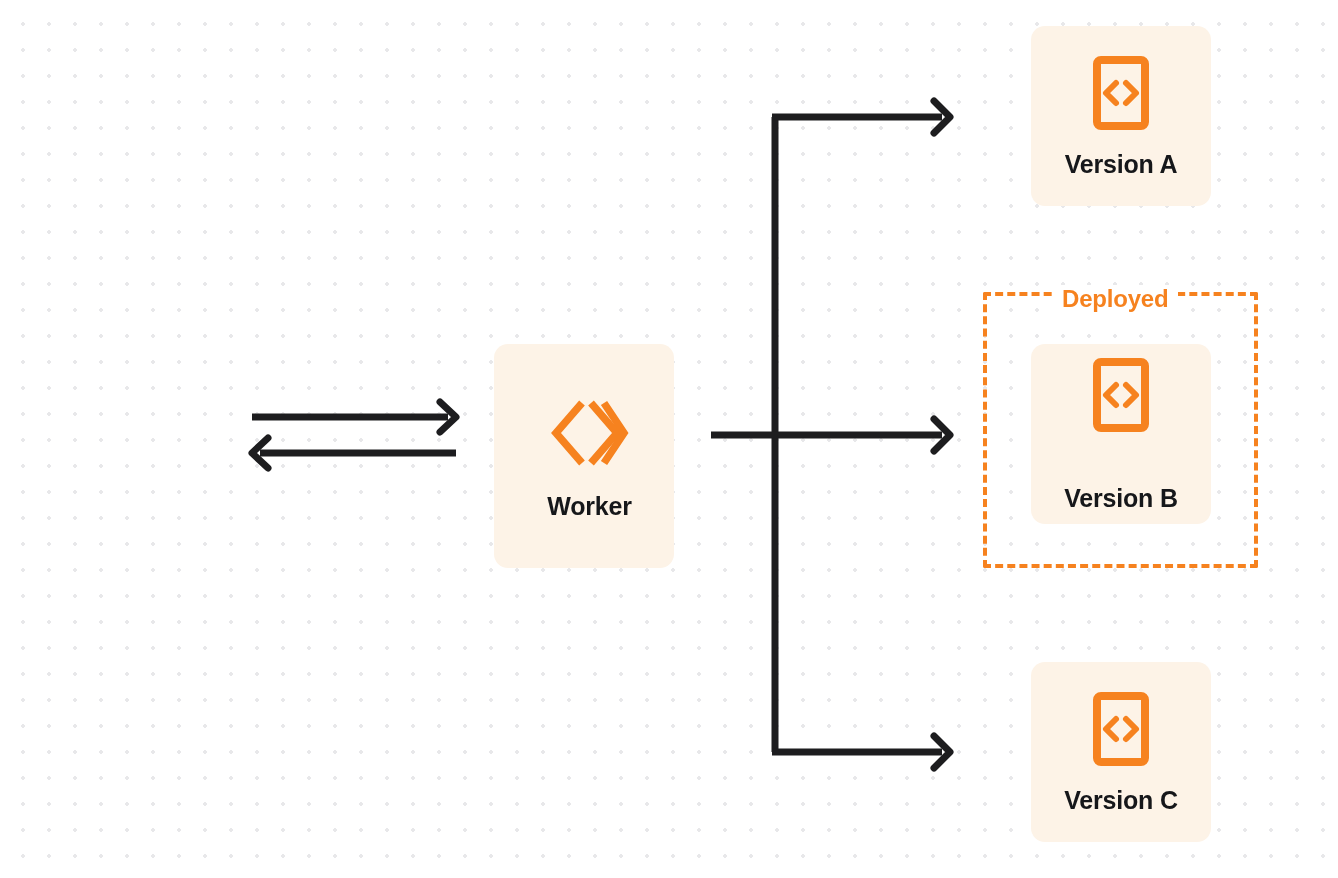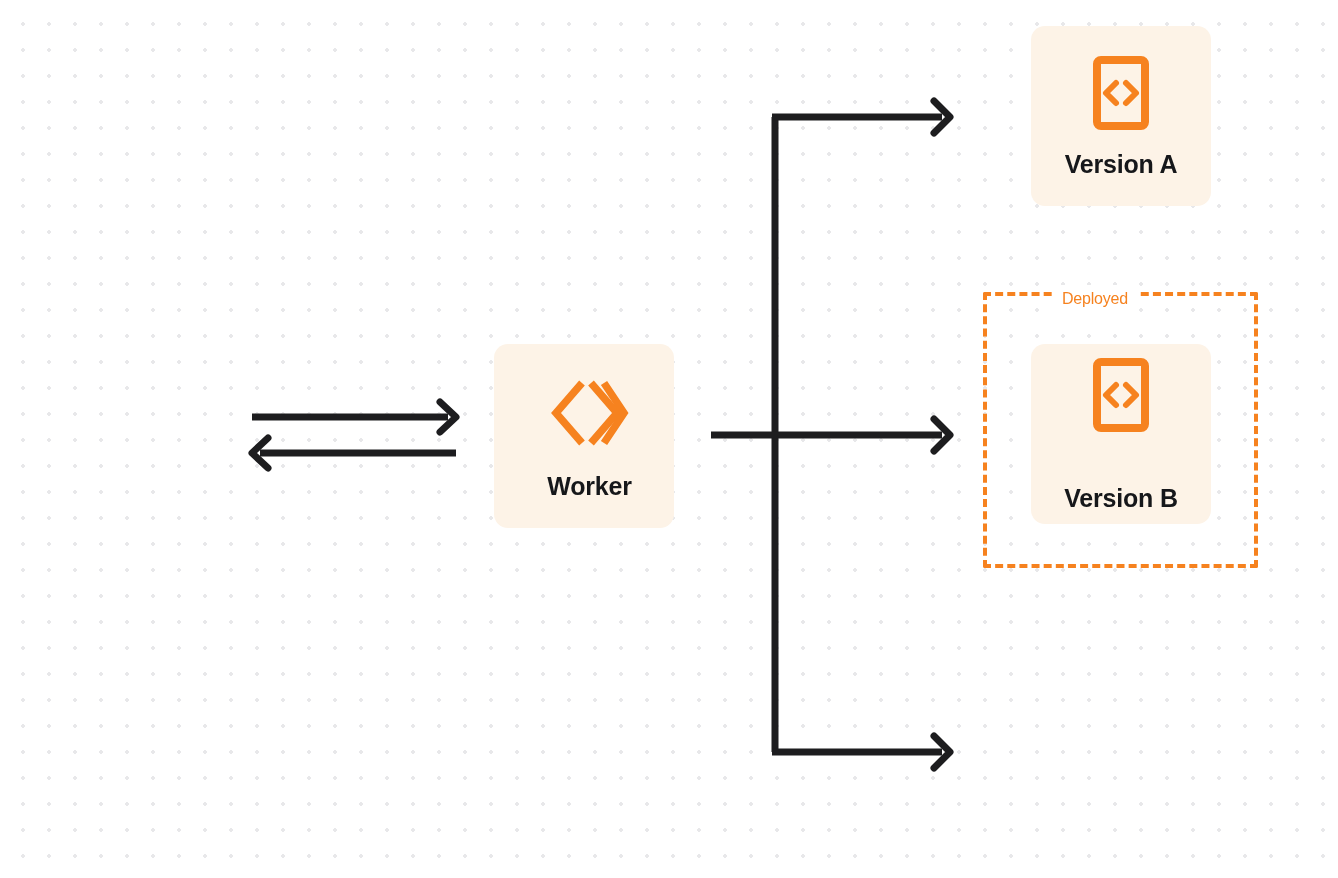--- a/index.html
+++ b/index.html
@@ -45,21 +45,21 @@
     width: 180px;
     height: 180px;
     background: #f4f5f7;
   }
 
   
   #worker-node {
     left: 494px;
     top: 344px;
     width: 180px;
-    height: 184px;
+    height: 224px;
     background: #fdf3e7;
     padding-left: 11px;
   }
   #worker-node .node-label { margin-top: 22px; }
 
   
   .version-node {
     left: 1031px;
     width: 180px;
     height: 180px;
@@ -84,22 +84,22 @@
     border-radius: 2px;
     background: transparent;
   }
   #deployed-label {
     position: absolute;
     left: 1052px;
     top: 285px;
     padding: 0 10px;
     background: #ffffff;
     color: #f6821f;
-    font-size: 16px;
-    font-weight: normal;
+    font-size: 24px;
+    font-weight: bold;
     letter-spacing: -0.2px;
     line-height: 28px;
     white-space: nowrap;
   }
 
   
   #traffic-label {
     position: absolute;
     left: 795px;
     top: 350px;
@@ -192,14 +192,24 @@
     <span class="icon-holder">
       <svg width="58" height="74" viewBox="0 0 58 74" fill="none" stroke="#f6821f">
         <rect x="5" y="4" width="48" height="66" rx="4" ry="4" stroke-width="8"></rect>
         <polyline points="24,27 14,37 24,47" stroke-width="6" stroke-linecap="round" stroke-linejoin="round"></polyline>
         <polyline points="34,27 44,37 34,47" stroke-width="6" stroke-linecap="round" stroke-linejoin="round"></polyline>
       </svg>
     </span>
     <span class="node-label">Version B</span>
   </div>
 
+  <div id="version-c-node" class="node version-node">
+    <span class="icon-holder">
+      <svg width="58" height="74" viewBox="0 0 58 74" fill="none" stroke="#f6821f">
+        <rect x="5" y="4" width="48" height="66" rx="4" ry="4" stroke-width="8"></rect>
+        <polyline points="24,27 14,37 24,47" stroke-width="6" stroke-linecap="round" stroke-linejoin="round"></polyline>
+        <polyline points="34,27 44,37 34,47" stroke-width="6" stroke-linecap="round" stroke-linejoin="round"></polyline>
+      </svg>
+    </span>
+    <span class="node-label">Version C</span>
+  </div>
 
 </div>
 
 </body></html>

